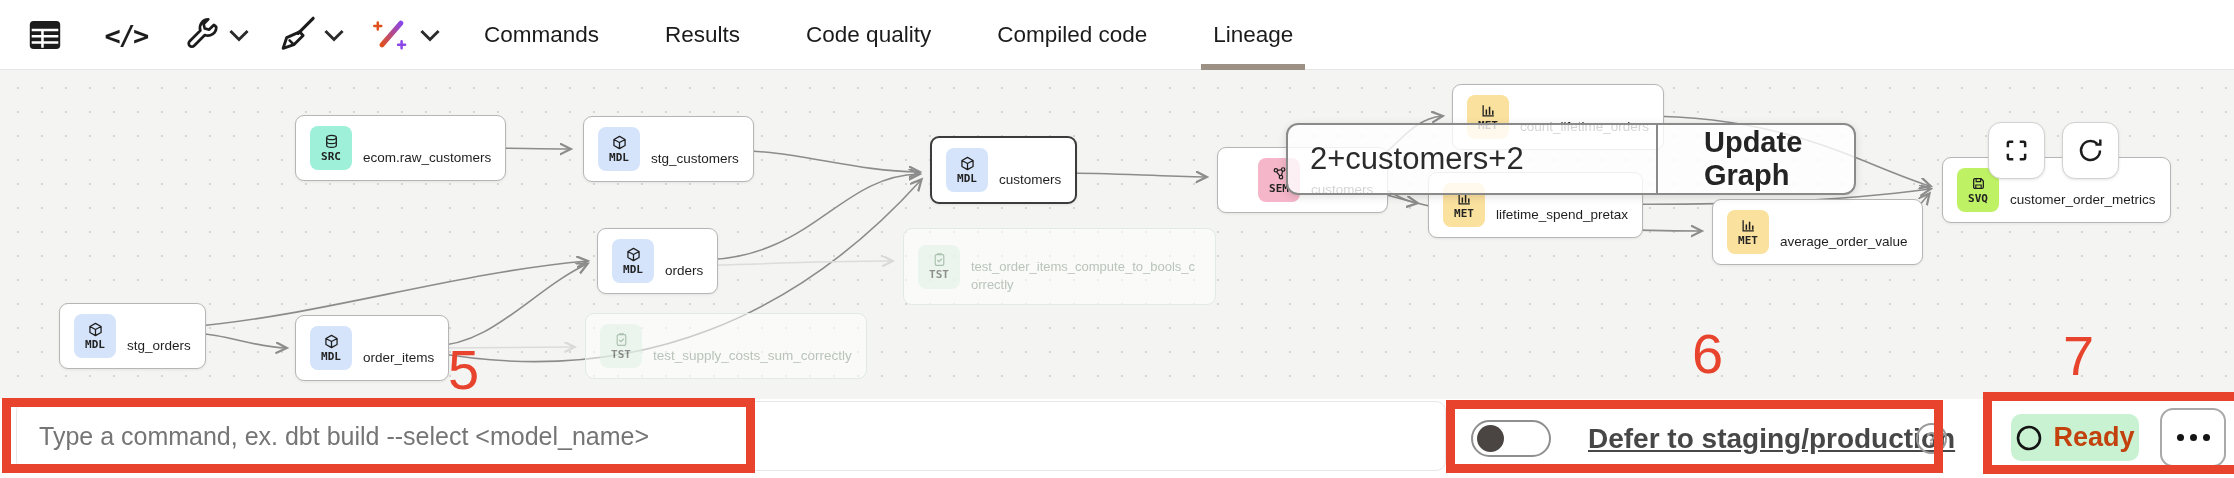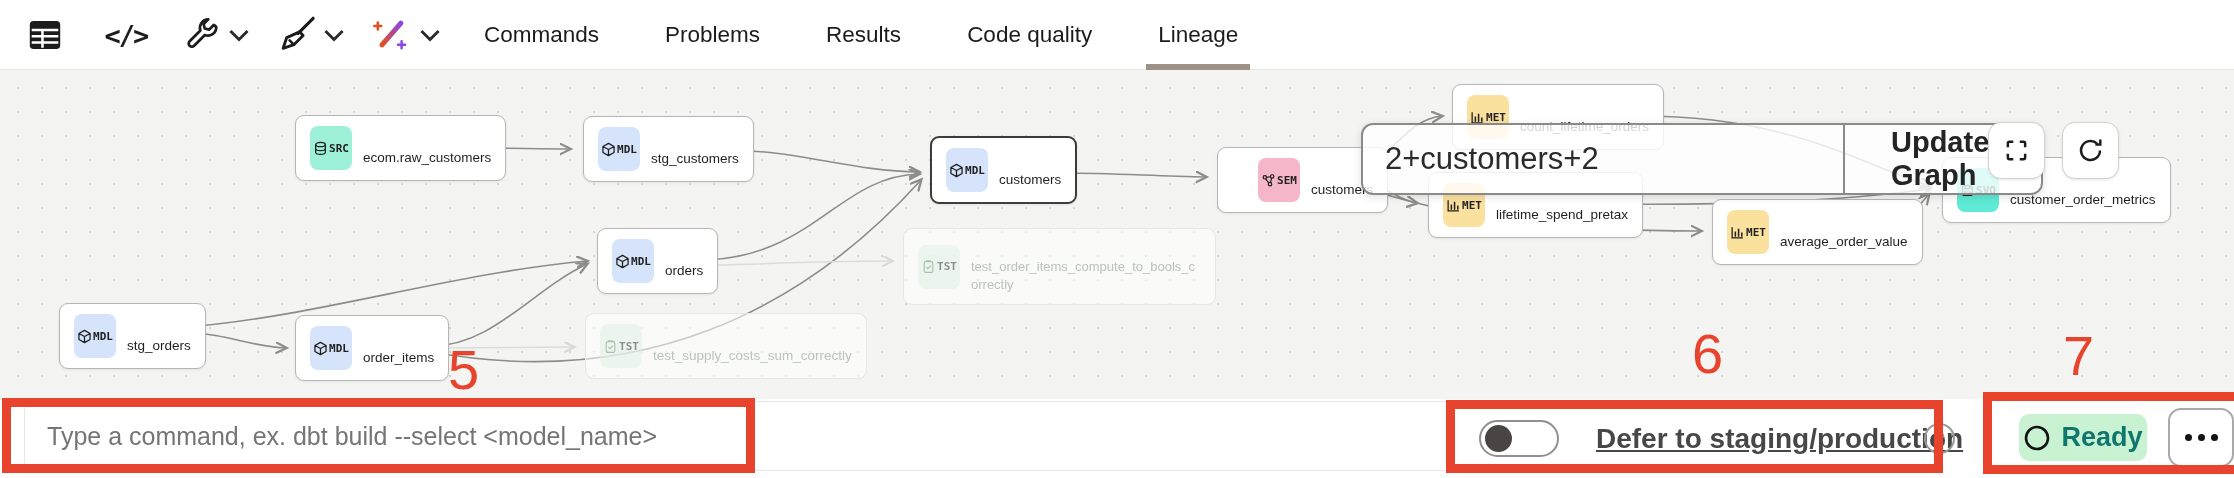--- a/index.html
+++ b/index.html
@@ -33,73 +33,73 @@
             background-size:24px 24px; background-position:6px 6px; overflow:hidden; }
   .edges { position:absolute; left:0; top:0; z-index:0; }
 
   .node { position:absolute; display:flex; align-items:center; gap:11px; background:#fff;
           border:1.5px solid #b6b6b6; border-radius:9px; padding:10px 14px;
           box-shadow:0 1px 3px rgba(0,0,0,.07); z-index:2; cursor:pointer; }
   .node.selected { border:2.5px solid #3c3c3c; }
   .node.muted { background:rgba(255,255,255,.55); border-color:#e2eae3; box-shadow:none; }
   .node.muted .nlabel { color:#b9c4ba; }
   .node.muted .badge { opacity:.5; }
-  .badge { width:42px; height:44px; border-radius:8px; display:flex; flex-direction:row;
+  .badge { width:42px; height:44px; border-radius:8px; display:flex; flex-direction:column;
            align-items:center; justify-content:center; gap:1px; flex:0 0 auto; }
   .blab { font:600 11px "DejaVu Sans Mono", monospace; color:#222; }
   .b-src{background:#9ef0d8} .b-mdl{background:#d5e4fb} .b-sem{background:#f4b6c8}
-  .b-met{background:#fbe19e} .b-svq{background:#5eead4} .b-tst{background:#dff2e3}
+  .b-met{background:#fbe19e} .b-svq{background:#bef264} .b-tst{background:#dff2e3}
   .nlabel { font:13.5px "Liberation Sans", sans-serif; color:#1f1f1f; white-space:nowrap;margin-top:19px; }
   .nlabel.wrap { white-space:normal; word-break:break-all; max-width:230px; line-height:1.4;
                  font-size:13px; }
 
   .n-raw  {left:295px; top:45px;}  .n-stgc {left:583px; top:46px;}
   .n-cust {left:930px; top:66px;}  .n-sem  {left:1217px; top:77px;padding-left:40px;}
   .n-count{left:1452px; top:14px; z-index:1;} .n-life {left:1428px; top:102px;}
   .n-avg  {left:1712px; top:129px;} .n-svq  {left:1942px; top:87px;}
   .n-stgo {left:59px;  top:233px;} .n-oi   {left:295px; top:245px;}
   .n-ord  {left:597px; top:158px;} .n-tst1 {left:903px; top:158px;}
   .n-tst2 {left:585px; top:243px;}
 
   
-  .selector { position:absolute; left:1361px; top:53px; width:682px; height:72px; z-index:5;
+  .selector { position:absolute; left:1286px; top:53px; width:570px; height:72px; z-index:5;
               display:flex; align-items:stretch; background:rgba(255,255,255,.8);
               border:2.5px solid #8a8a8a; border-radius:12px;
               box-shadow:0 2px 8px rgba(0,0,0,.12); }
   .sel-input { flex:1; display:flex; align-items:center; padding-left:22px;
                font:400 31px "Liberation Sans", sans-serif; color:#2b2b2b; cursor:text; }
   .sel-div { width:2.5px; background:#8a8a8a; }
   .sel-btn { width:196px; display:flex; align-items:center; justify-content:center;
              font:700 29px "Liberation Sans", sans-serif; color:#242424; cursor:pointer;padding-left:46px; }
 
   
   .gbtn { position:absolute; top:52px; width:57px; height:57px; background:#fff;
           border:1.5px solid #d2d2d2; border-radius:13px; box-shadow:0 1px 3px rgba(0,0,0,.10);
           display:flex; align-items:center; justify-content:center; z-index:6; cursor:pointer; }
   .g-fs{left:1988px;} .g-rf{left:2062px;}
 
   
-  .statusbar { position:absolute; left:16px; top:399px; width:2024px; height:79px; background:#fff; }
+  .statusbar { position:absolute; left:8px; top:399px; width:2024px; height:79px; background:#fff; }
   .cmd { position:absolute; left:8px; top:2px; width:1430px; height:70px; background:#fff;
          border:1.5px solid #e6e6e6; border-radius:10px; padding:0 22px;
          font:400 25px "Liberation Sans", sans-serif; color:#333; outline:none; }
   .cmd::placeholder { color:#757575; opacity:1; }
   .toggle { position:absolute; left:1463px; top:21px; width:80px; height:37px; background:#fff;
             border:2px solid #8f8f8f; border-radius:20px; cursor:pointer; }
   .knob { position:absolute; left:4px; top:3px; width:27px; height:27px; border-radius:50%;
           background:#4a4542; }
   .defer-label { position:absolute; left:1580px; top:0; height:79px; display:flex; align-items:center;
                  font:600 28px "Liberation Sans", sans-serif; color:#474747;text-decoration:underline; }
   .help { position:absolute; left:1908px; top:24px; width:31px; height:31px; border:2px solid #9a9a9a;
           border-radius:50%; display:flex; align-items:center; justify-content:center;
           font:600 19px "Liberation Sans", sans-serif; color:#9a9a9a; cursor:pointer; }
   .ready { position:absolute; left:2003px; top:15px; width:128px; height:47px; background:#c9f2d3;
            border-radius:10px; display:flex; align-items:center; justify-content:center; gap:10px;
            cursor:pointer; }
-  .ready span { font:600 27px "Liberation Sans", sans-serif; color:#0f766e; }
+  .ready span { font:600 27px "Liberation Sans", sans-serif; color:#c2410c; }
   .more { position:absolute; left:2152px; top:9px; width:66px; height:59px; background:#fff;
           border:2px solid #a9a9a9; border-radius:13px; display:flex; align-items:center;
           justify-content:center; cursor:pointer; }
   .dots { width:7px; height:7px; border-radius:50%; background:#141414;
           box-shadow:13px 0 0 #141414, -13px 0 0 #141414; }
 
   
   .abox { position:absolute; border:9px solid #e8432c; z-index:20; pointer-events:none; }
   .abox5 { left:2px; top:398px; width:753px; height:75px; }
   .abox6 { left:1446px; top:400px; width:497px; height:73px; }
@@ -159,23 +159,23 @@
       </svg>
     </div>
     <div class="chev c3">
       <svg width="20" height="14" viewBox="0 0 14 9">
           <path d="M1 1l6 6 6-6" fill="none" stroke="#2a2a2a" stroke-width="2"></path>
         </svg>
     </div>
 
     <div class="tabs">
       <div class="tab">Commands</div>
-      <div class="tab">Problems</div>
       <div class="tab">Results</div>
       <div class="tab">Code quality</div>
+      <div class="tab">Compiled code</div>
       <div class="tab active">Lineage</div>
     </div>
   </div>
 
   <div class="canvas">
 
     <svg class="edges" width="2234" height="329" viewBox="0 0 2234 329">
       <defs>
         <marker id="arr" markerWidth="9" markerHeight="9" refX="6.5" refY="3.5" orient="auto">
           <path d="M0 0 L7 3.5 L0 7" fill="none" stroke="#8c8c8c" stroke-width="1.4"></path>

